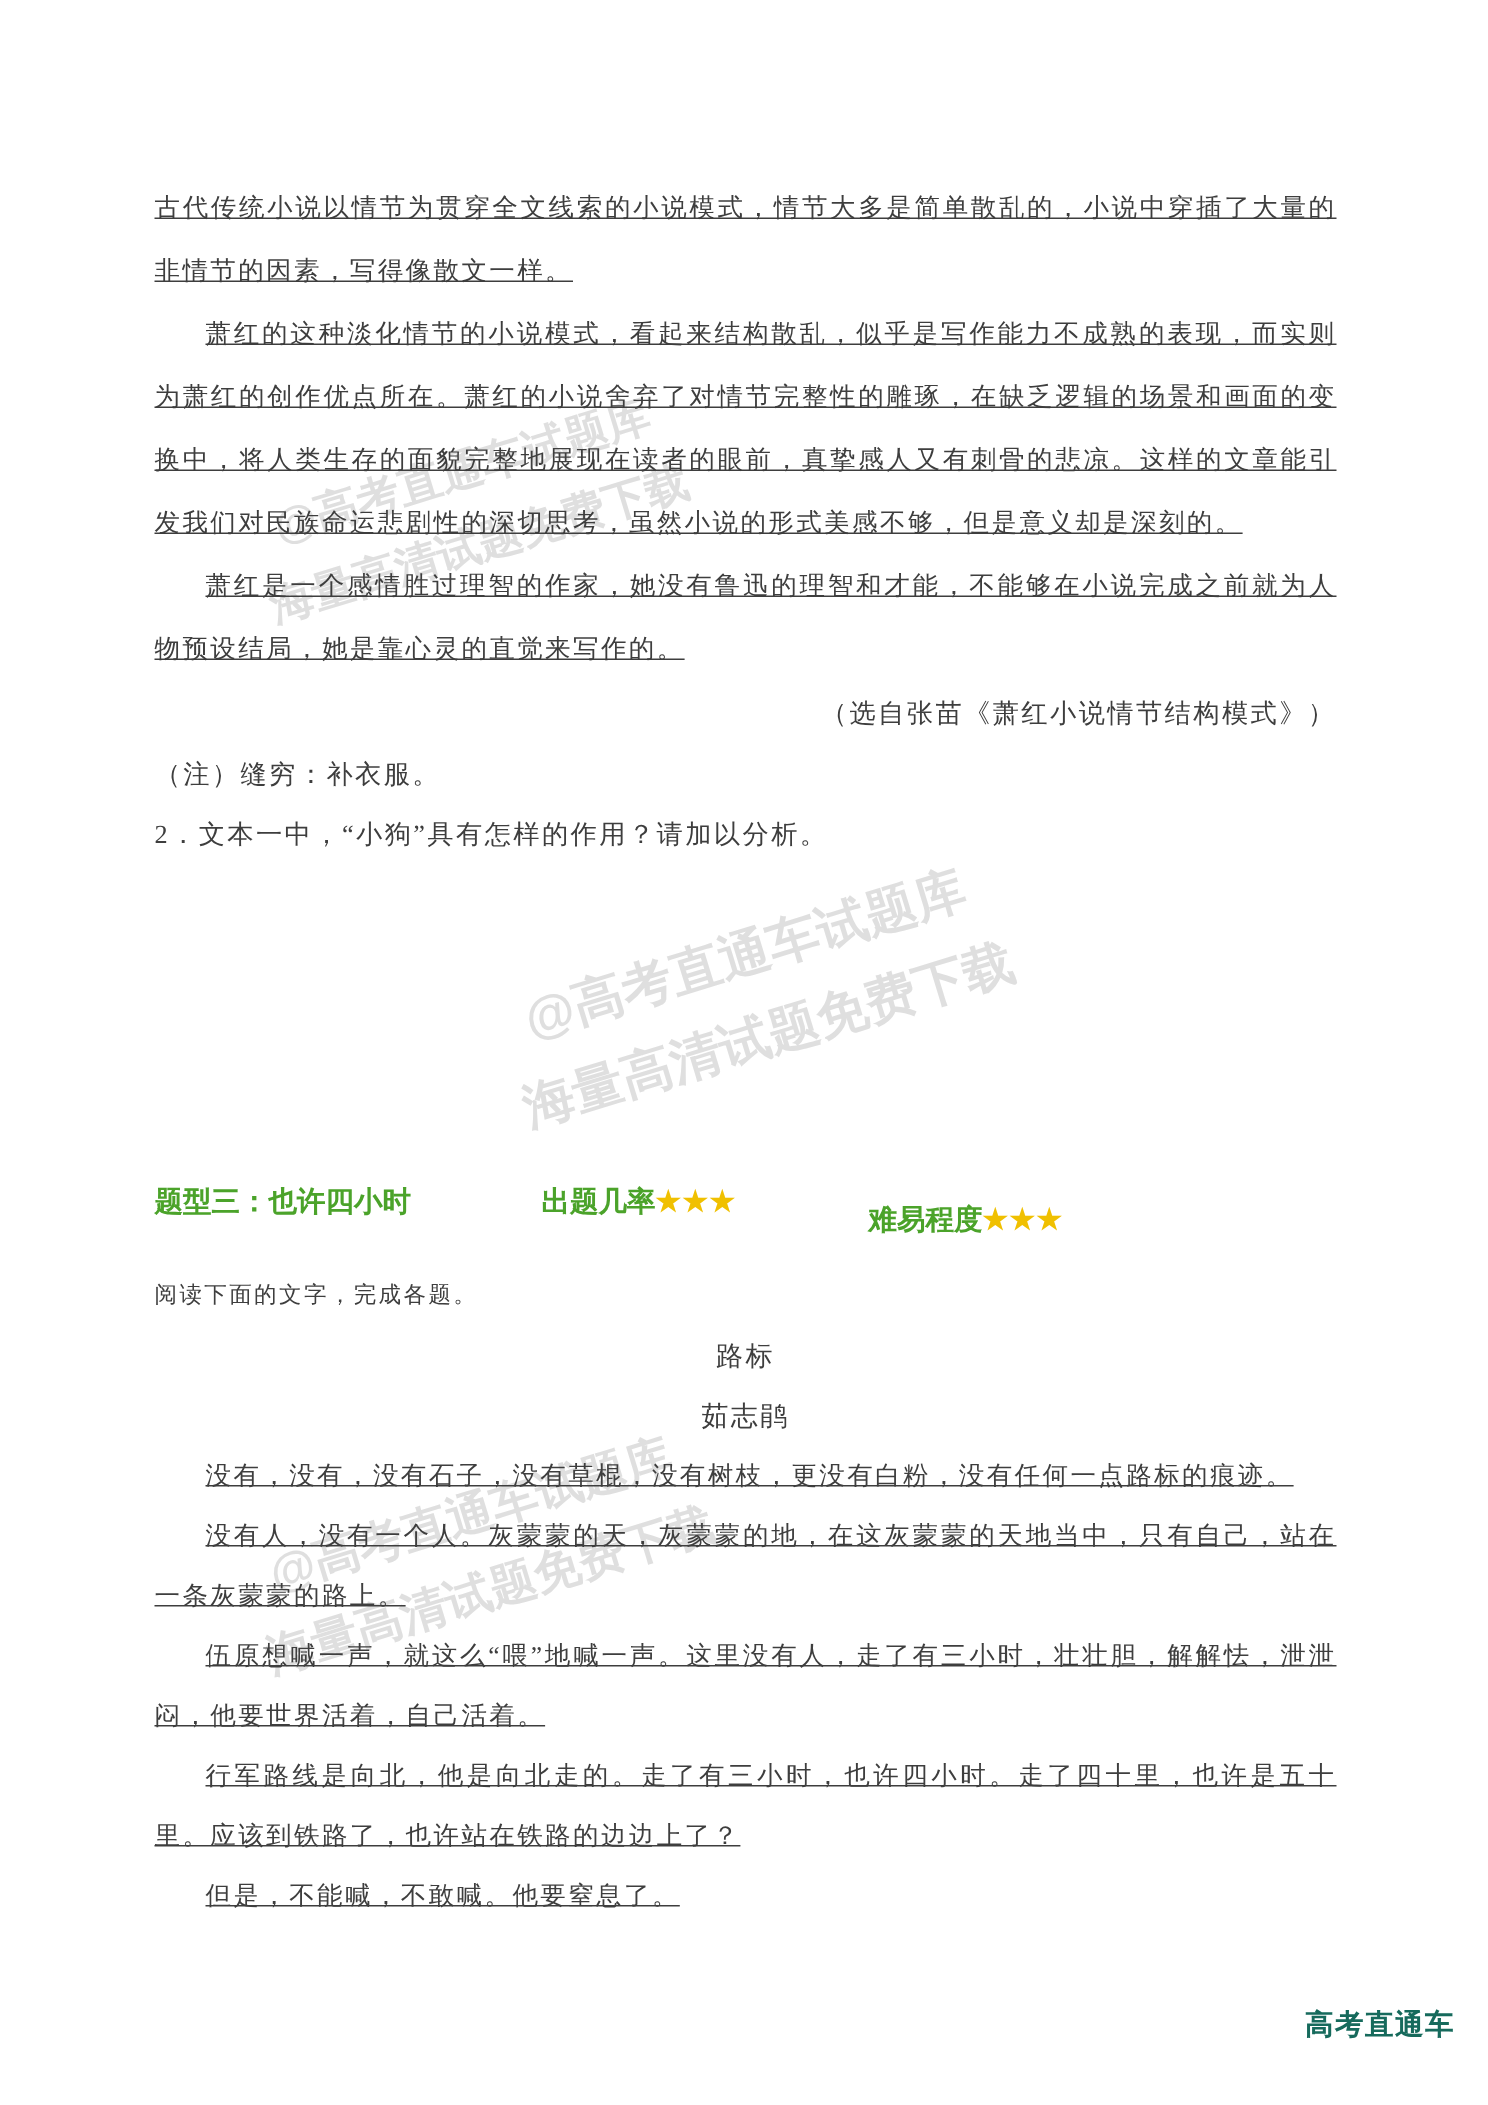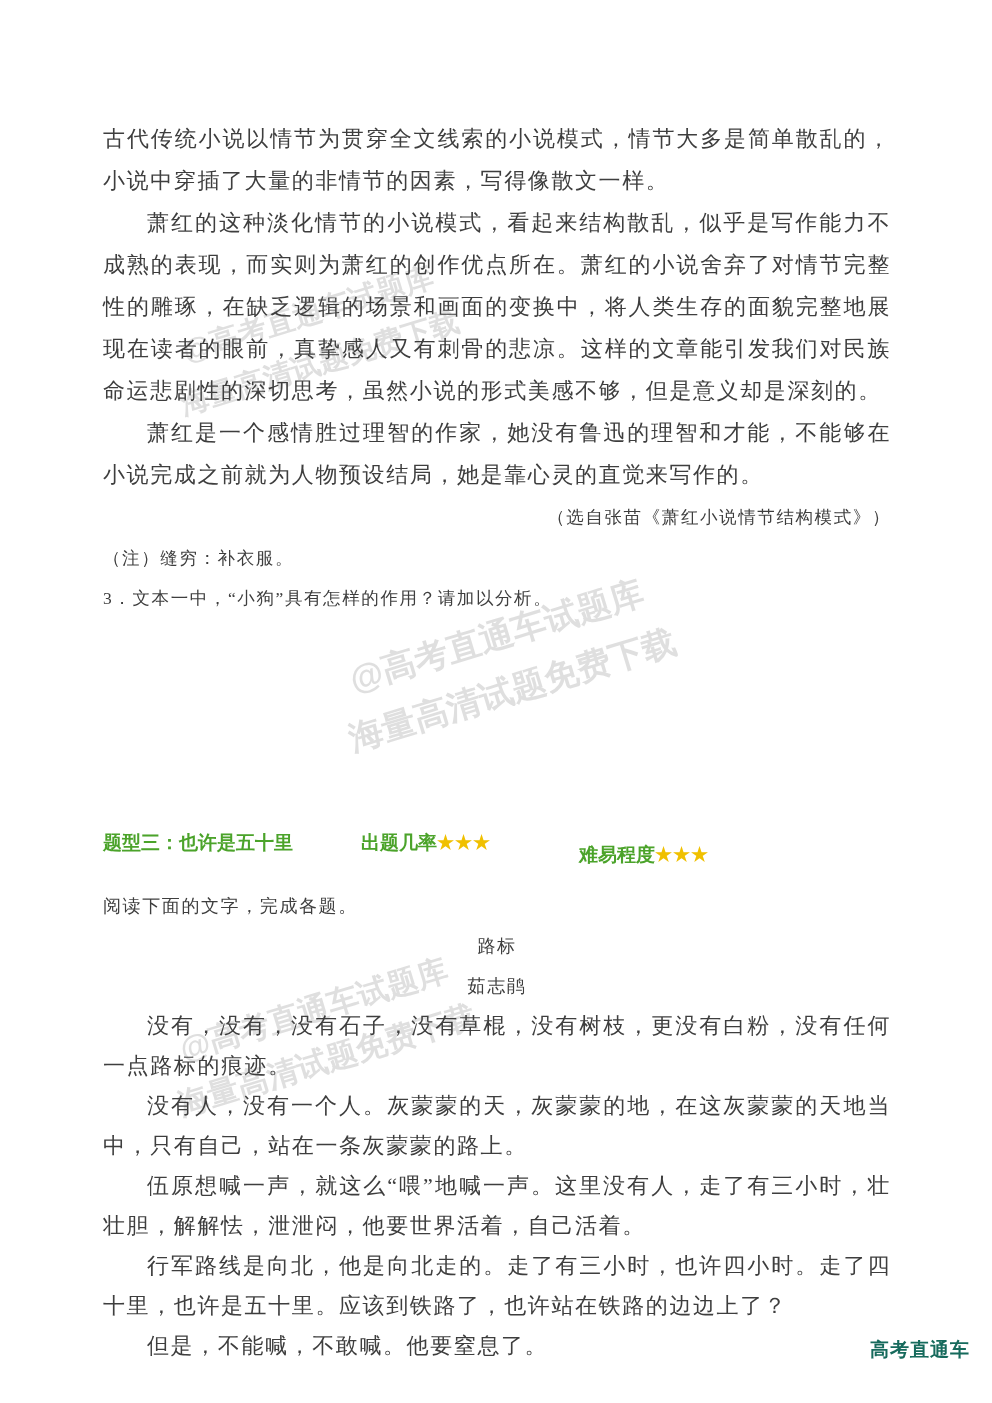--- a/index.html
+++ b/index.html
@@ -12,24 +12,25 @@
     overflow:hidden;
   }
   .page {
     position:absolute;
     left:103px;
     top:118px;
     width:788px;
     z-index:2;
   }
   .para {
-    font-size:22px;
+    font-size:17px;
     line-height:42px;
     text-align:justify;
     letter-spacing:1.6px;
+    text-decoration:underline;
   }
   .indent { text-indent:2em; }
   .source-line {
     text-align:right;
     font-size:17.5px;
     line-height:42px;
     letter-spacing:1.6px;
   }
   .note-line, .question-line {
     font-size:17.5px;
@@ -46,21 +47,21 @@
     font-size:19px;
     color:#4ba32a;
     white-space:nowrap;
   }
   .section-row .sec-title { position:absolute; left:0; top:0; }
   .section-row .sec-freq  { position:absolute; left:258px; top:0; }
   .section-row .sec-diff  { position:absolute; left:476px; top:0;margin-top:12px; }
   .stars { color:#f0c000; letter-spacing:1px; }
   .prompt {
     margin-top:24px;
-    font-size:18px;
+    font-size:15px;
     line-height:40px;
     letter-spacing:1.6px;
   }
   .center-line {
     text-align:center;
     font-size:18px;
     line-height:40px;
     letter-spacing:1.6px;
   }
   .story { margin-top:0; }
@@ -109,26 +110,26 @@
 
 <div class="page">
 
   <p class="para">古代传统小说以情节为贯穿全文线索的小说模式，情节大多是简单散乱的，小说中穿插了大量的非情节的因素，写得像散文一样。</p>
   <p class="para indent">萧红的这种淡化情节的小说模式，看起来结构散乱，似乎是写作能力不成熟的表现，而实则为萧红的创作优点所在。萧红的小说舍弃了对情节完整性的雕琢，在缺乏逻辑的场景和画面的变换中，将人类生存的面貌完整地展现在读者的眼前，真挚感人又有刺骨的悲凉。这样的文章能引发我们对民族命运悲剧性的深切思考，虽然小说的形式美感不够，但是意义却是深刻的。</p>
   <p class="para indent">萧红是一个感情胜过理智的作家，她没有鲁迅的理智和才能，不能够在小说完成之前就为人物预设结局，她是靠心灵的直觉来写作的。</p>
 
   <p class="source-line">（选自张苗《萧红小说情节结构模式》）</p>
 
   <p class="note-line">（注）缝穷：补衣服。</p>
-  <p class="question-line">3．文本一中，“小狗”具有怎样的作用？请加以分析。</p>
+  <p class="question-line">2．文本一中，“小狗”具有怎样的作用？请加以分析。</p>
 
   <div class="big-gap"></div>
 
   <div class="section-row">
-    <span class="sec-title">题型三：也许是五十里</span>
+    <span class="sec-title">题型三：也许四小时</span>
     <span class="sec-freq"><span>出题几率</span><span class="stars">★★★</span></span>
     <span class="sec-diff"><span>难易程度</span><span class="stars">★★★</span></span>
   </div>
 
   <p class="prompt">阅读下面的文字，完成各题。</p>
 
   <p class="center-line">路标</p>
   <p class="center-line">茹志鹃</p>
 
   <div class="story">

